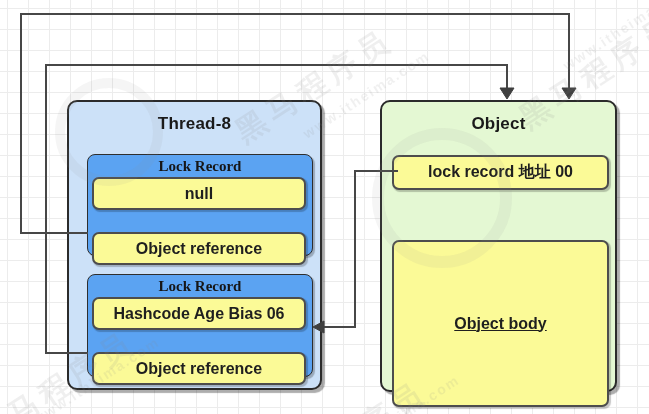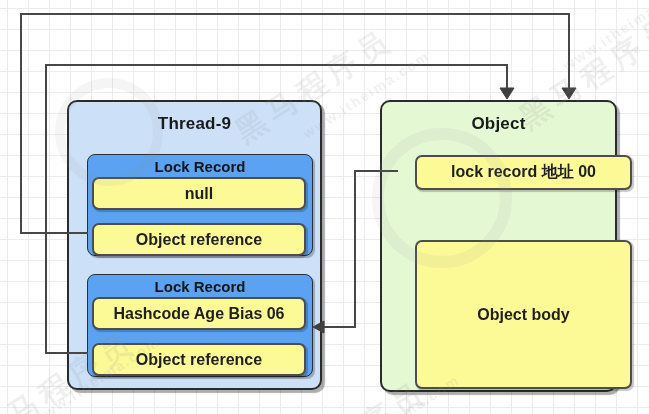--- a/index.html
+++ b/index.html
@@ -39,39 +39,39 @@
     left:18px;width:226px;
     background:#5ba3f2;
     border:1.5px solid #2e2e2e;
     border-radius:8px;
     box-shadow:2px 2px 1px rgba(0,0,0,0.25);
   }
   .lr1{top:52px;height:102px;}
   .lr2{top:172px;height:103px;}
   .lr-title{
     text-align:center;font-weight:bold;font-size:15px;
-    padding-top:3px;color:#161616;
+    padding-top:3px;color:#161616;font-family:Liberation Serif, serif;
   }
   .slot{
     position:absolute;
     box-sizing:border-box;
     background:#fbfa97;
     border:2px solid #4d4d4d;
     border-radius:7px;
     font-weight:bold;font-size:16px;color:#1f1f1f;
     display:flex;align-items:center;justify-content:center;
     box-shadow:1.5px 1.5px 1px rgba(0,0,0,0.22);
   }
   .lr .slot{left:4px;width:214px;height:33px;}
   .lr .slot-a{top:22px;}
-  .lr .slot-b{top:68px;}
-  .object-box .slot{left:10px;width:217px;margin-left:23px;}
+  .lr .slot-b{top:77px;}
+  .object-box .slot{left:10px;width:217px;}
   .slot-addr{top:53px;height:35px;}
   .slot-klass{top:97px;height:34px;}
-  .slot-body{top:138px;height:149px;}
+  .slot-body{top:138px;height:167px;text-decoration:underline;}
   .wires{position:absolute;left:0;top:0;width:649px;height:414px;pointer-events:none;}
   .wires path{fill:none;stroke:#474747;stroke-width:2;}
   .wires polygon{fill:#3f3f3f;stroke:#3f3f3f;}
   
   .wm-circle{
     position:absolute;border-radius:50%;
     border:10px solid #8f8f8f;opacity:0.09;pointer-events:none;
   }
   .wm-c1{left:55px;top:78px;width:88px;height:88px;}
   .wm-c2{left:372px;top:128px;width:116px;height:116px;border-width:12px;}
@@ -94,21 +94,21 @@
     font-size:13.5px;color:#9aa89c;opacity:0.62;
     letter-spacing:0.3px;pointer-events:none;margin-top:48px;
   }
 </style>
 </head>
 <body>
 
 <div class="stage">
 
   <div class="box thread-box">
-    <div class="box-title">Thread-9</div>
+    <div class="box-title">Thread-8</div>
 
     <div class="lr lr1">
       <div class="lr-title">Lock Record</div>
       <div class="slot slot-a">null</div>
       <div class="slot slot-b">Object reference</div>
     </div>
 
     <div class="lr lr2">
       <div class="lr-title">Lock Record</div>
       <div class="slot slot-a">Hashcode Age Bias 06</div>

